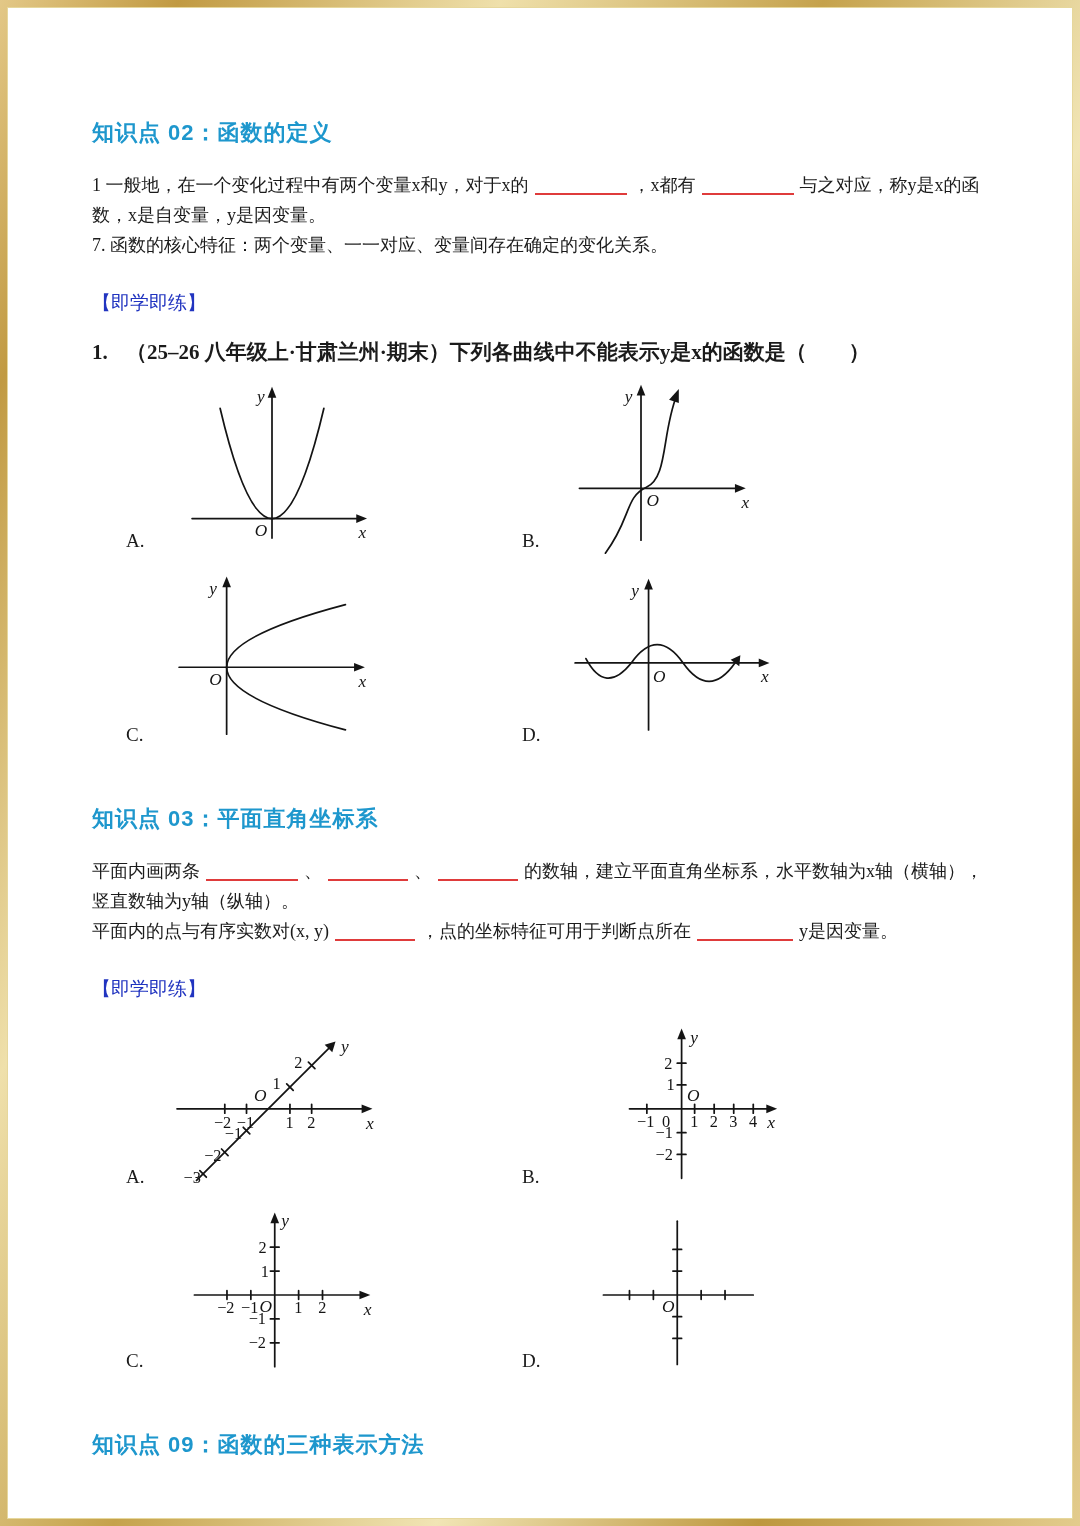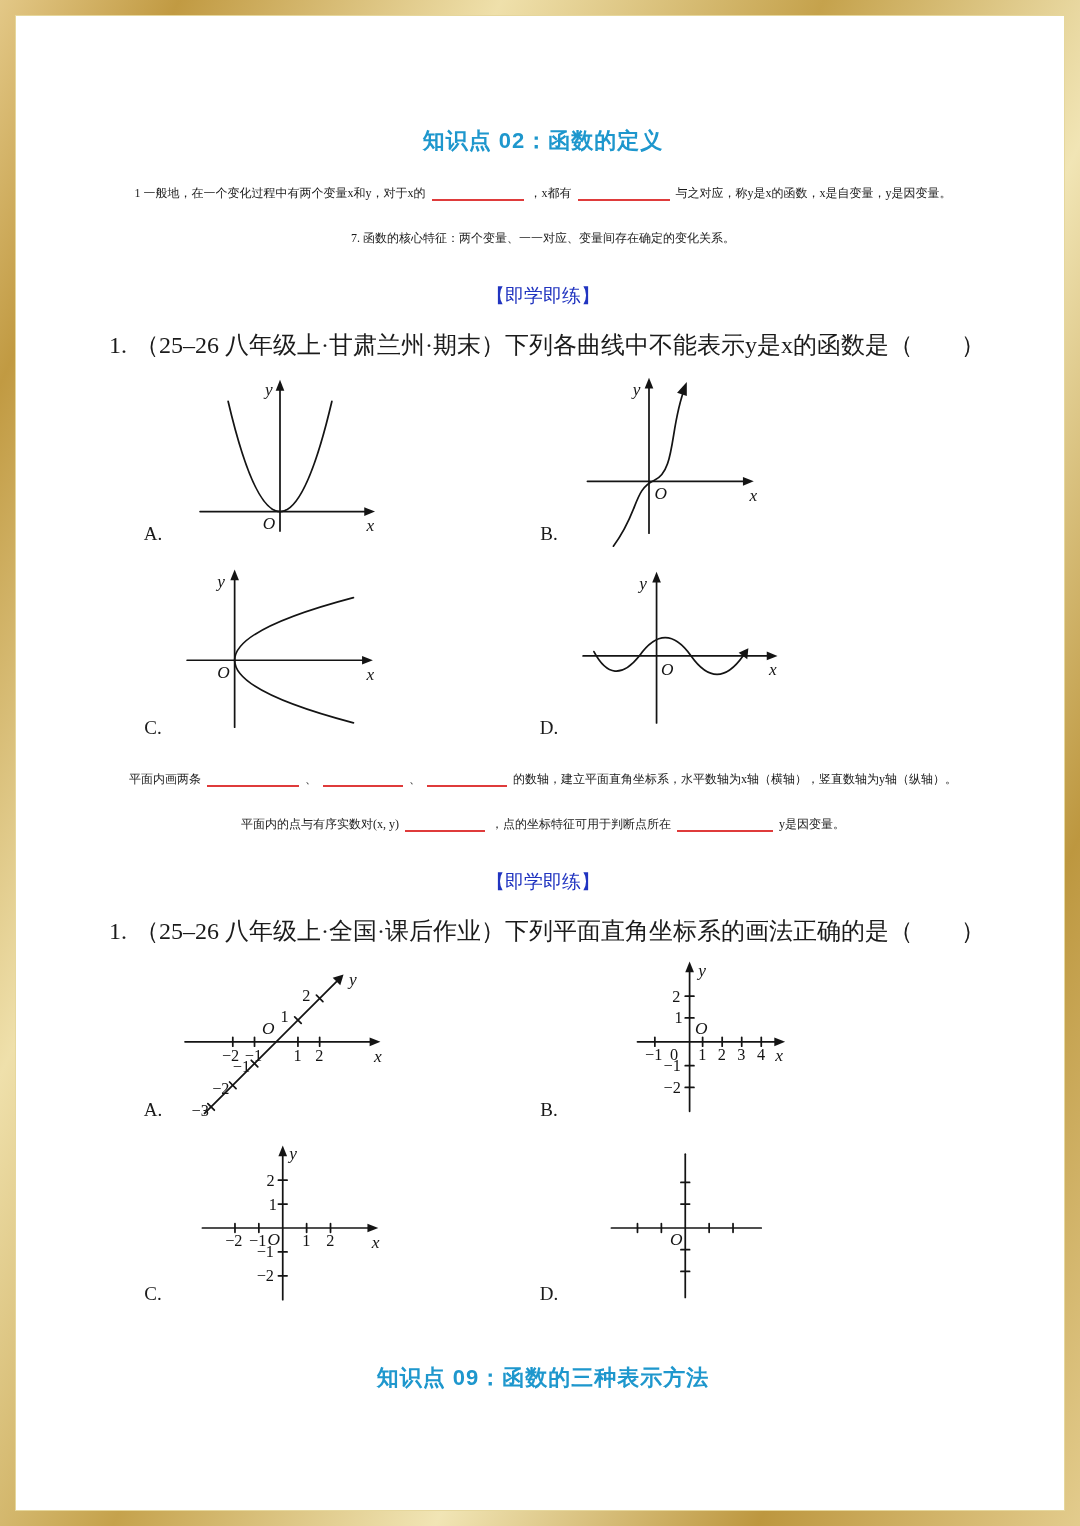--- a/index.html
+++ b/index.html
@@ -1,27 +1,27 @@
 <!DOCTYPE html>
 <html><head>
 <meta charset="utf-8">
 <style>
   html,body{margin:0;padding:0;}
   body{width:1080px;height:1526px;position:relative;font-family:"Liberation Serif",serif;color:#1b1b1b;background:#fff;}
-  .frame{position:absolute;inset:0;box-sizing:border-box;padding:15px;
-    background:linear-gradient(115deg,#e3c887 0%,#c19a42 10%,#efe0ab 28%,#c5a24c 46%,#f1e5b5 64%,#bd973f 82%,#e3cc8d 100%);text-align:center;}
+  .frame{position:absolute;inset:0;box-sizing:border-box;padding:7px;
+    background:linear-gradient(115deg,#e3c887 0%,#c19a42 10%,#efe0ab 28%,#c5a24c 46%,#f1e5b5 64%,#bd973f 82%,#e3cc8d 100%);}
   .page{background:#ffffff;width:100%;height:100%;box-sizing:border-box;border:1px solid #e6d79c;overflow:hidden;}
   .content{padding:110px 78px 0 84px;}
   .kp-heading{font-family:"Liberation Sans",sans-serif;font-size:22px;font-weight:bold;color:#1e97cd;margin:0 0 22px 0;letter-spacing:1px;}
   .para-block{margin:0 0 26px 0;}
-  .para{margin:15px;font-size:12px;line-height:30px;}
+  .para{margin:0;font-size:18px;line-height:30px;}
   .blank{display:inline-block;height:20px;border-bottom:2px solid #df3b3b;vertical-align:-4px;margin:0 6px;}
   .w92{width:92px;} .w80{width:80px;} .w96{width:96px;}
   .practice{font-family:"Liberation Sans",sans-serif;font-size:19px;font-weight:normal;color:#2134c0;margin:30px 0 22px 0;}
-  .question{font-size:24px;line-height:28px;margin:16px 0 12px 0;}
+  .question{font-size:21px;line-height:28px;margin:16px 0 12px 0;font-weight:bold;}
   .qnum{display:inline-block;width:34px;}
   .opt-grid{display:grid;grid-template-columns:396px 396px;row-gap:10px;margin:6px 0 0 34px;}
   .opt-cell{display:flex;align-items:flex-end;}
   .opt-label{width:38px;font-size:19px;padding-bottom:10px;}
   svg.g{display:block;}
   .g line,.g path{stroke:#141414;stroke-width:1.6;fill:none;stroke-linecap:round;}
   .g polygon{fill:#141414;stroke:none;}
   .g text{font-family:"Liberation Serif",serif;font-size:15px;fill:#141414;}
   .g .it{font-style:italic;font-size:16px;}
   .g .num{font-size:15px;}
@@ -102,31 +102,29 @@
         <path d="M24,80 Q42,114 66,84 Q90,50 114,84 Q138,118 162,84"></path>
         <polygon points="167,77 166,87 158,81"></polygon>
         <text class="it" x="66" y="22">y</text>
         <text class="it" x="186" y="102">x</text>
         <text class="it" x="86" y="102">O</text>
       </svg>
     </div>
 
   </div>
 
+  <div class="kp-heading sec-gap">知识点 03：平面直角坐标系</div>
 
   <div class="para-block">
     <p class="para"><span>平面内画两条</span><span class="blank w92"></span><span>、</span><span class="blank w80"></span><span>、</span><span class="blank w80"></span><span>的数轴，建立平面直角坐标系，水平数轴为x轴（横轴），竖直数轴为y轴（纵轴）。</span></p>
     <p class="para"><span>平面内的点与有序实数对(x, y)</span><span class="blank w80"></span><span>，点的坐标特征可用于判断点所在</span><span class="blank w96"></span><span>y是因变量。</span></p>
   </div>
 
   <div class="practice">【即学即练】</div>
 
-  <div class="question">
-    <span class="qnum">1.</span><span>（25–26 八年级上·全国·课后作业）下列平面直角坐标系的画法正确的是（　　）</span>
-  </div>
 
   <div class="opt-grid">
 
     <div class="opt-cell">
       <span class="opt-label">A.</span>
       <svg class="g" viewBox="0 0 210 160" width="228" height="174">
         <line x1="12" y1="78" x2="184" y2="78"></line>
               <polygon points="192,78 182,74 182,82"></polygon>
         <line x1="30" y1="144" x2="152" y2="22"></line>
               <polygon points="158,16 155,26 148,19"></polygon>

